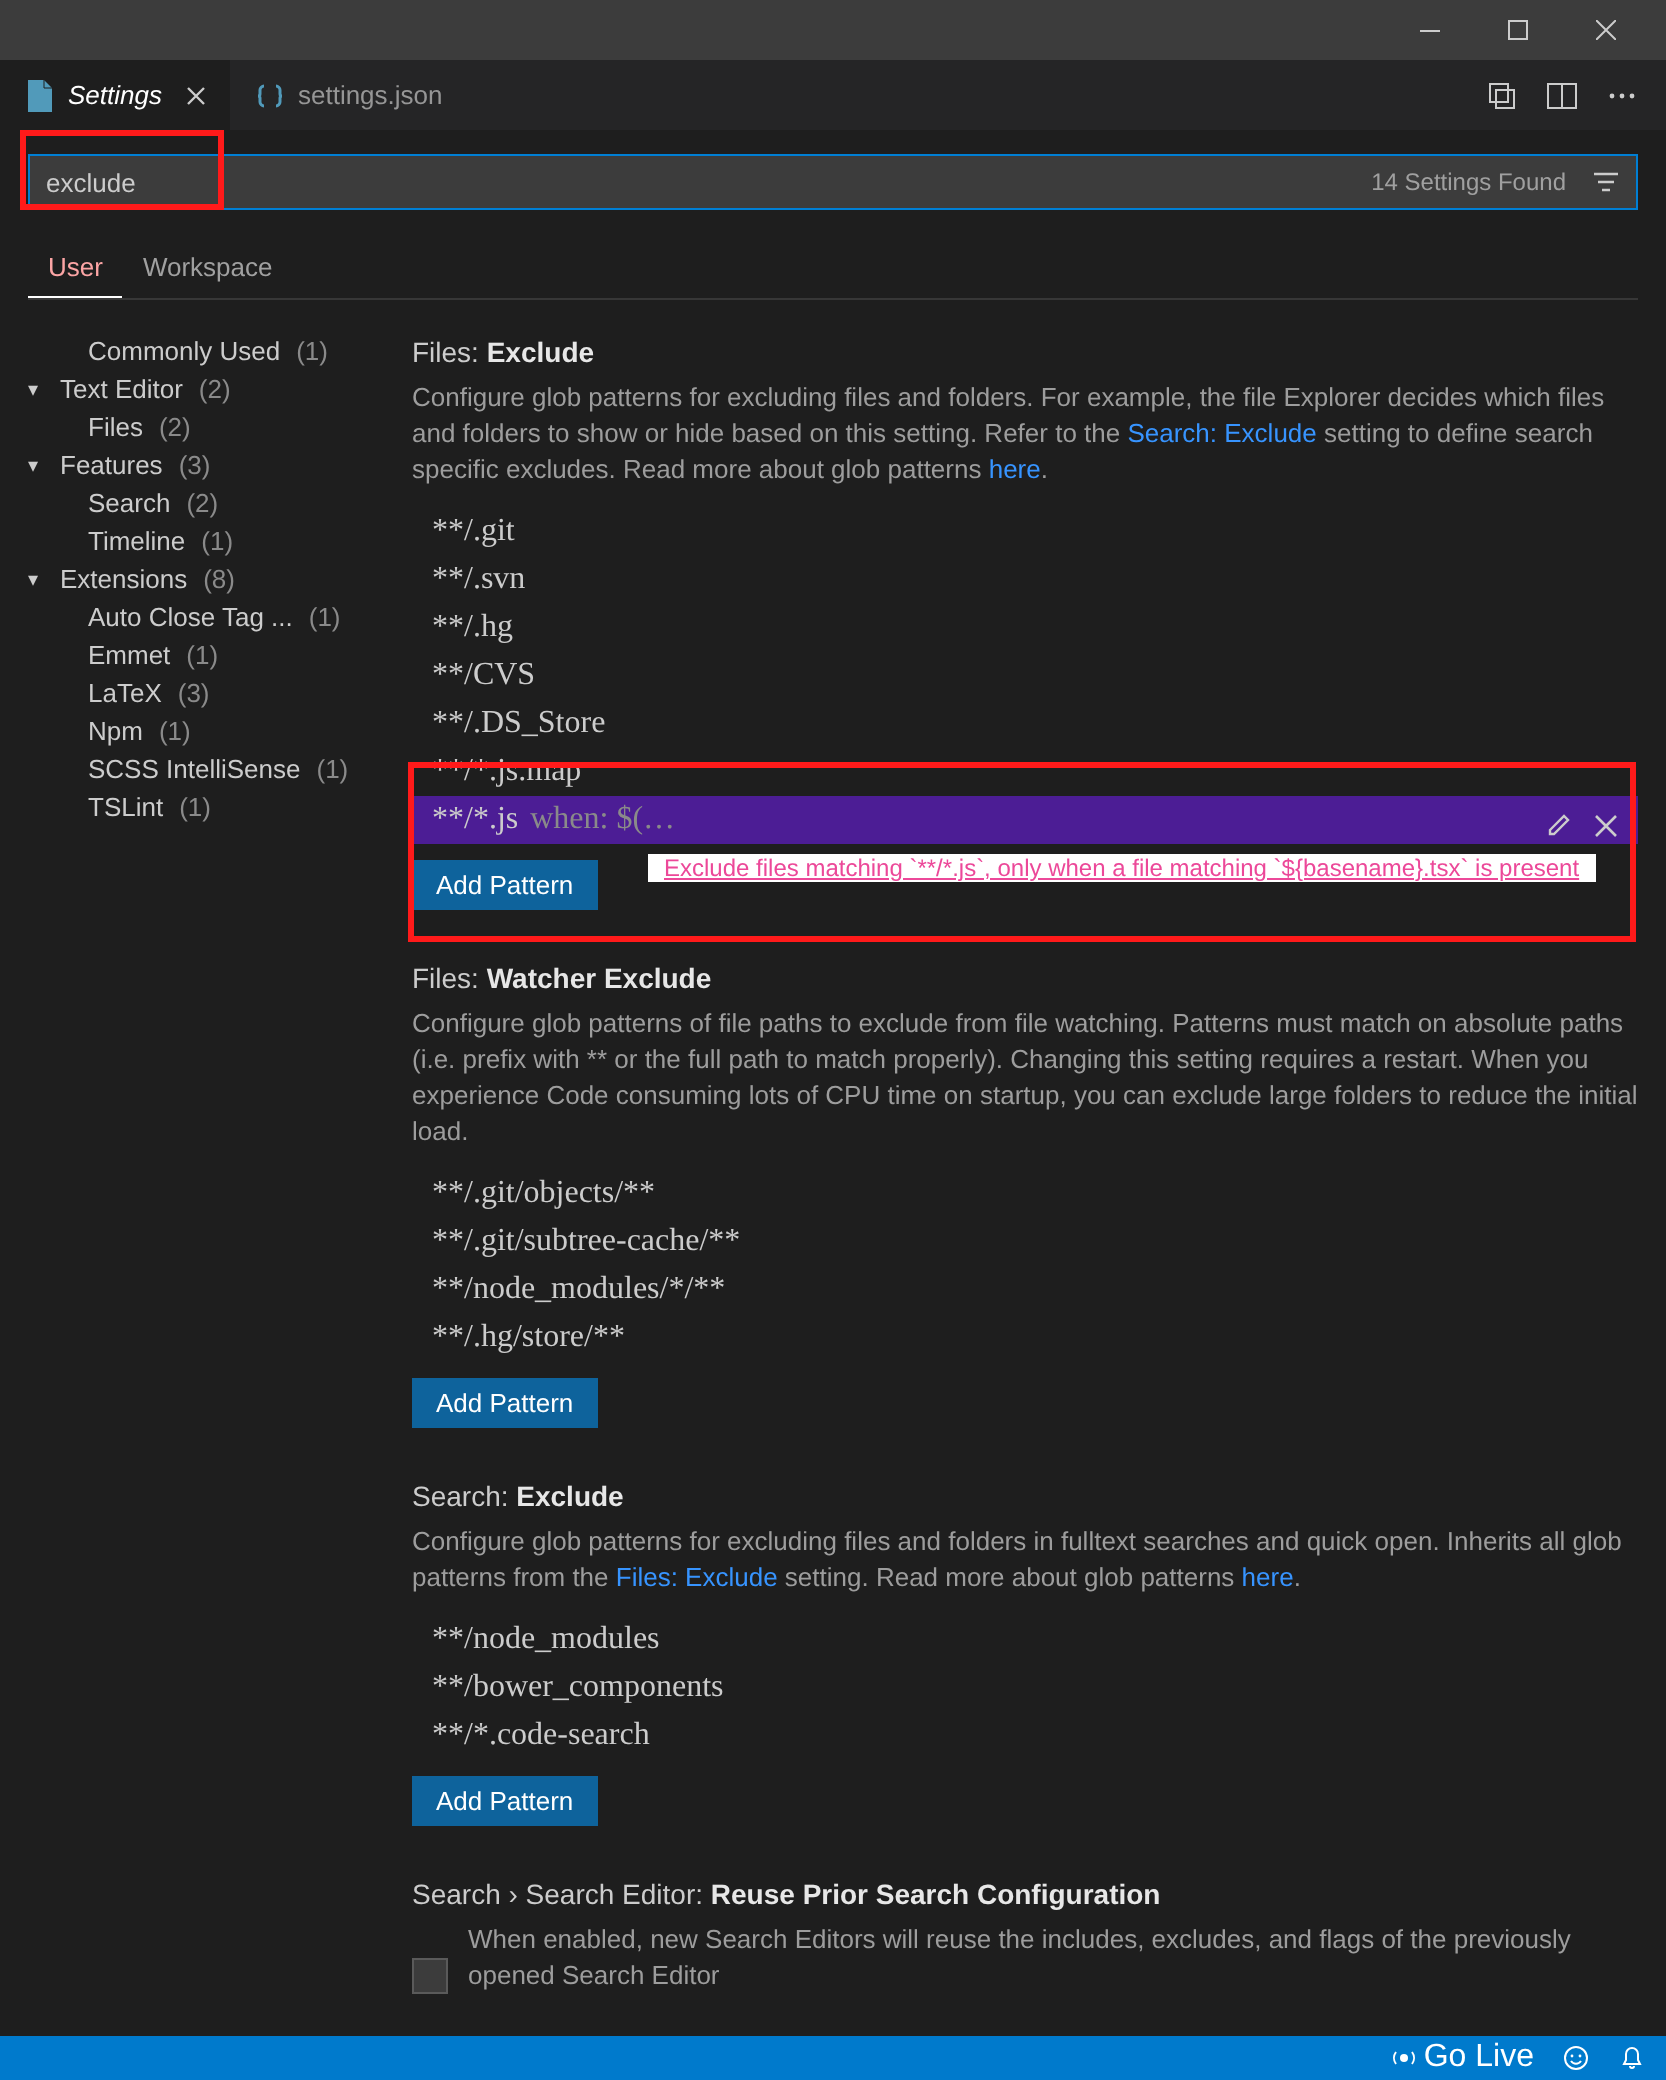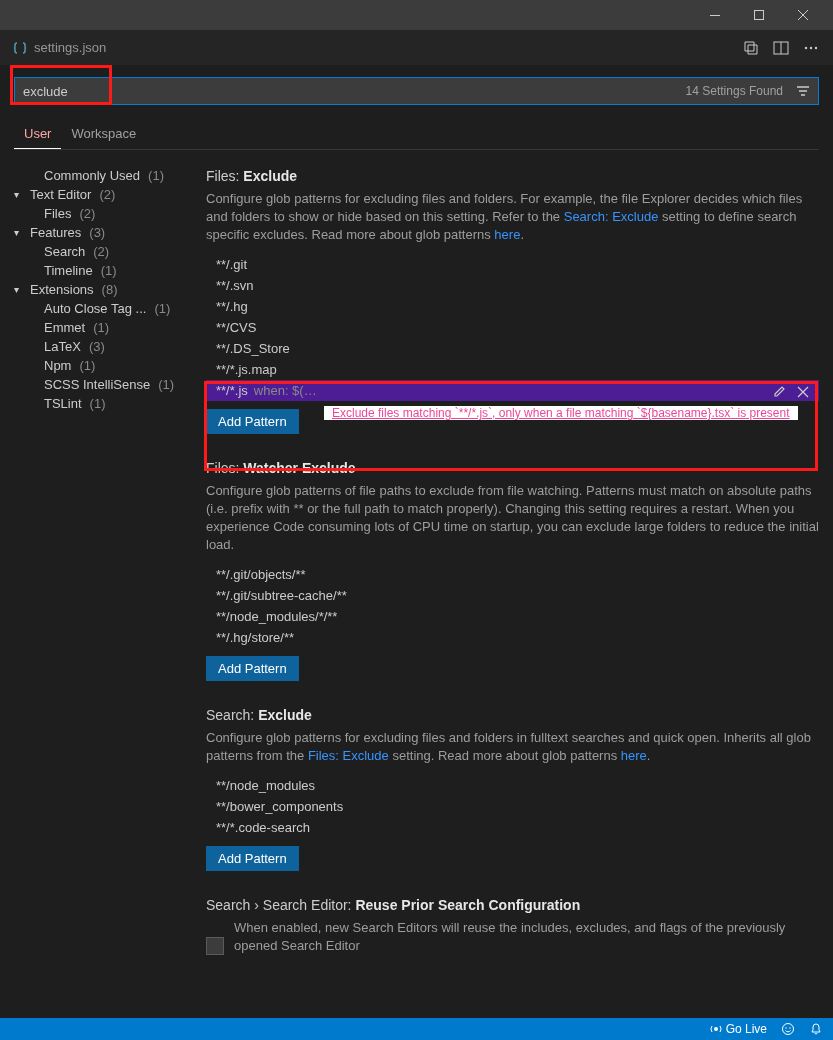--- a/index.html
+++ b/index.html
@@ -141,22 +141,22 @@
     color: #9d9d9d;
     font-size: 13px;
     line-height: 18px;
     margin-bottom: 10px;
   }
   .setting-desc a { color: #3794ff; text-decoration: none; }
   .pattern-list {
     margin-top: 6px;
   }
   .pattern-line {
-    font-family: Liberation Sans, sans-serif;
-    font-size: 13px;
+    font-family: Liberation Serif, serif;
+    font-size: 16px;
     color: #cccccc;
     padding: 3px 10px;
   }
   .pattern-line.hovered {
     background: #4c1d95;
     display: flex;
     align-items: flex-end;
   }
   .pattern-line .when { color: #8a8a8a; margin-left: 6px;}
   .pattern-line .row-spacer { flex:1; }
@@ -195,21 +195,21 @@
     position: absolute;
     bottom: 0; left: 0; right: 0;
     height: 22px;
     background: #007acc;
     color: #ffffff;
     display: flex;
     justify-content: flex-end;
     align-items: center;
     padding: 0 10px;
     gap: 14px;
-    font-size: 12px;
+    font-size: 16px;
   }
   svg { display: block; }
 </style>
 </head>
 <body>
 
 <div class="titlebar">
   <div class="win-btn">
     <svg width="10" height="1" viewBox="0 0 10 1">
         <rect width="10" height="1" fill="currentColor"></rect>
@@ -221,20 +221,34 @@
       </svg>
   </div>
   <div class="win-btn">
     <svg width="10" height="10" viewBox="0 0 10 10">
         <path d="M0 0 L10 10 M10 0 L0 10" stroke="currentColor" stroke-width="1"></path>
       </svg>
   </div>
 </div>
 
 <div class="tabs-row">
+  <div class="tab active">
+    <span class="file-icon">
+      <svg width="14" height="16" viewBox="0 0 14 16">
+          <path d="M1 0h8l4 4v12H1z" fill="#519aba"></path>
+          <path d="M9 0v4h4" fill="none" stroke="#1e1e1e" stroke-width="0.5"></path>
+        </svg>
+    </span>
+    <span class="tab-label">Settings</span>
+    <span class="close">
+      <svg width="10" height="10" viewBox="0 0 10 10">
+          <path d="M1 1 L9 9 M9 1 L1 9" stroke="#cccccc" stroke-width="1.2"></path>
+        </svg>
+    </span>
+  </div>
   <div class="tab">
     <span class="file-icon">
       <svg width="14" height="14" viewBox="0 0 14 14">
           <path d="M4 2c-1 0-2 1-2 2v2c0 1-1 1-1 1 0 0 1 0 1 1v2c0 1 1 2 2 2M10 2c1 0 2 1 2 2v2c0 1 1 1 1 1 0 0-1 0-1 1v2c0 1-1 2-2 2" fill="none" stroke="#519aba" stroke-width="1.5"></path>
         </svg>
     </span>
     <span class="tab-label">settings.json</span>
   </div>
   <div class="tabs-spacer"></div>
   <div class="tab-actions">

